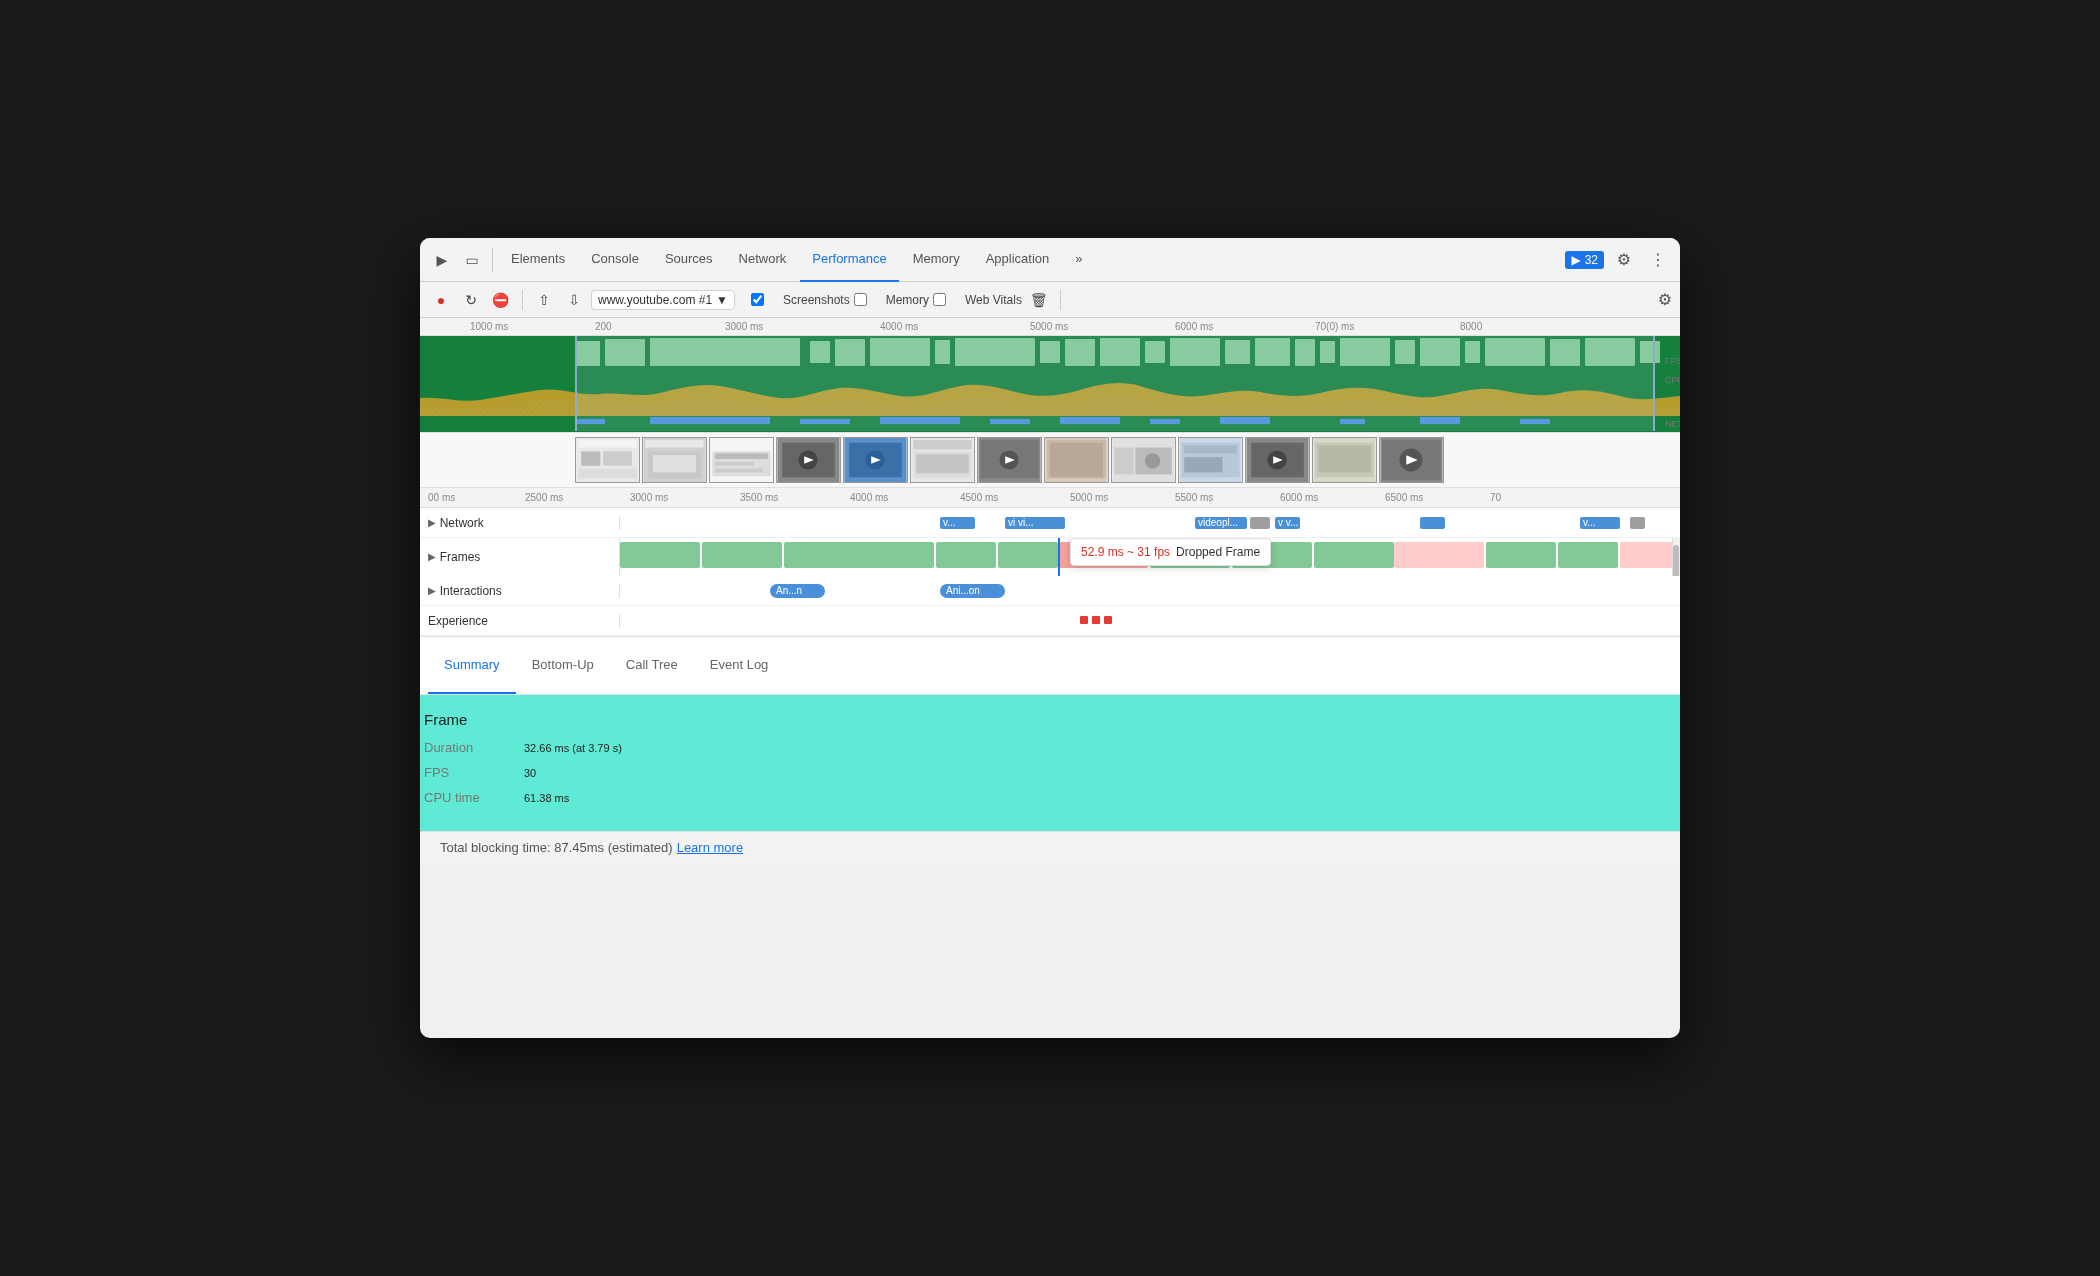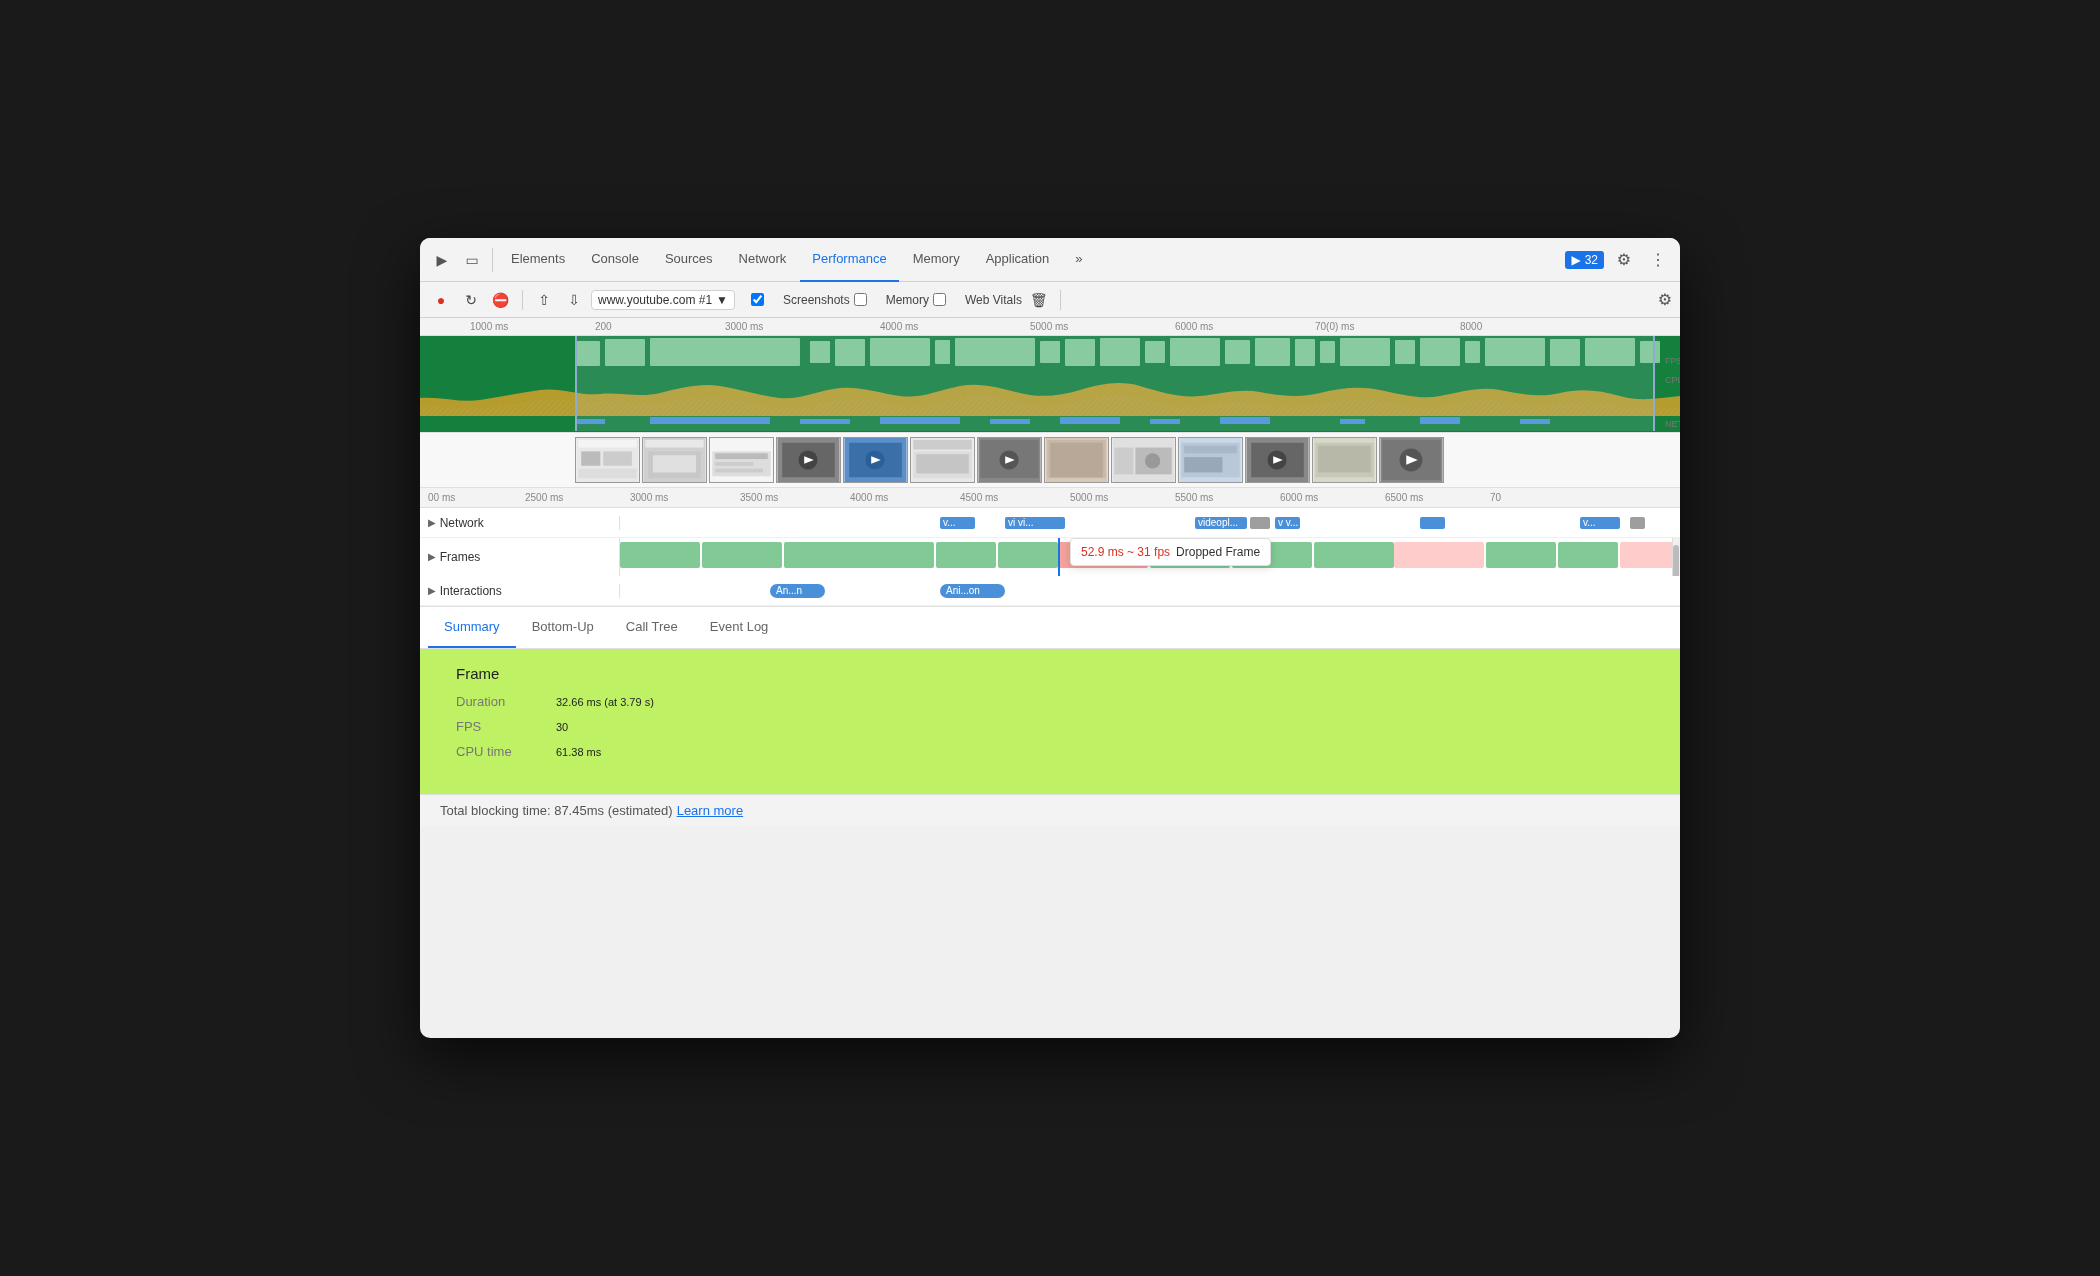--- a/index.html
+++ b/index.html
@@ -193,32 +193,32 @@
     .tooltip-label { color: #333; }
 
     
     .bottom-tabs {
       display: flex;
       border-bottom: 1px solid #e0e0e0;
       background: #fff;
       padding: 0 8px;
     }
     .bottom-tab {
-      padding: 12px 16px;
+      padding: 20px 16px;
       font-size: 13px;
       color: #666;
       cursor: pointer;
       border-bottom: 2px solid transparent;
     }
     .bottom-tab.active { color: #1a73e8; border-bottom: 2px solid #1a73e8; font-weight: 500; }
 
     
     .summary-panel {
-      background: #bef264;
-      padding: 16px 36px;
+      background: #5eead4;
+      padding: 16px 4px;
       flex: 1;
     }
     .summary-title {
       font-size: 15px; font-weight: 500; color: #222; margin-bottom: 12px;
     }
     .summary-row {
       display: flex; align-items: baseline; margin-bottom: 10px;
     }
     .summary-key {
       font-size: 13px; color: #777; min-width: 100px;
@@ -541,20 +541,30 @@
         <div class="track-label">
           <span class="arrow">▶</span>
           <span>Interactions</span>
         </div>
         <div class="track-content">
           <div class="interaction-bar" style="left:150px; width:55px;">An...n</div>
           <div class="interaction-bar" style="left:320px; width:65px;">Ani...on</div>
         </div>
       </div>
 
+      <div class="track-row">
+        <div class="track-label">
+          <span>Experience</span>
+        </div>
+        <div class="track-content">
+          <div class="exp-dot" style="left:460px;"></div>
+          <div class="exp-dot" style="left:472px;"></div>
+          <div class="exp-dot" style="left:484px;"></div>
+        </div>
+      </div>
     </div>
 
     <div class="bottom-section">
       <div class="bottom-tabs">
         <div class="bottom-tab active">Summary</div>
         <div class="bottom-tab">Bottom-Up</div>
         <div class="bottom-tab">Call Tree</div>
         <div class="bottom-tab">Event Log</div>
       </div>
       <div class="summary-panel">

